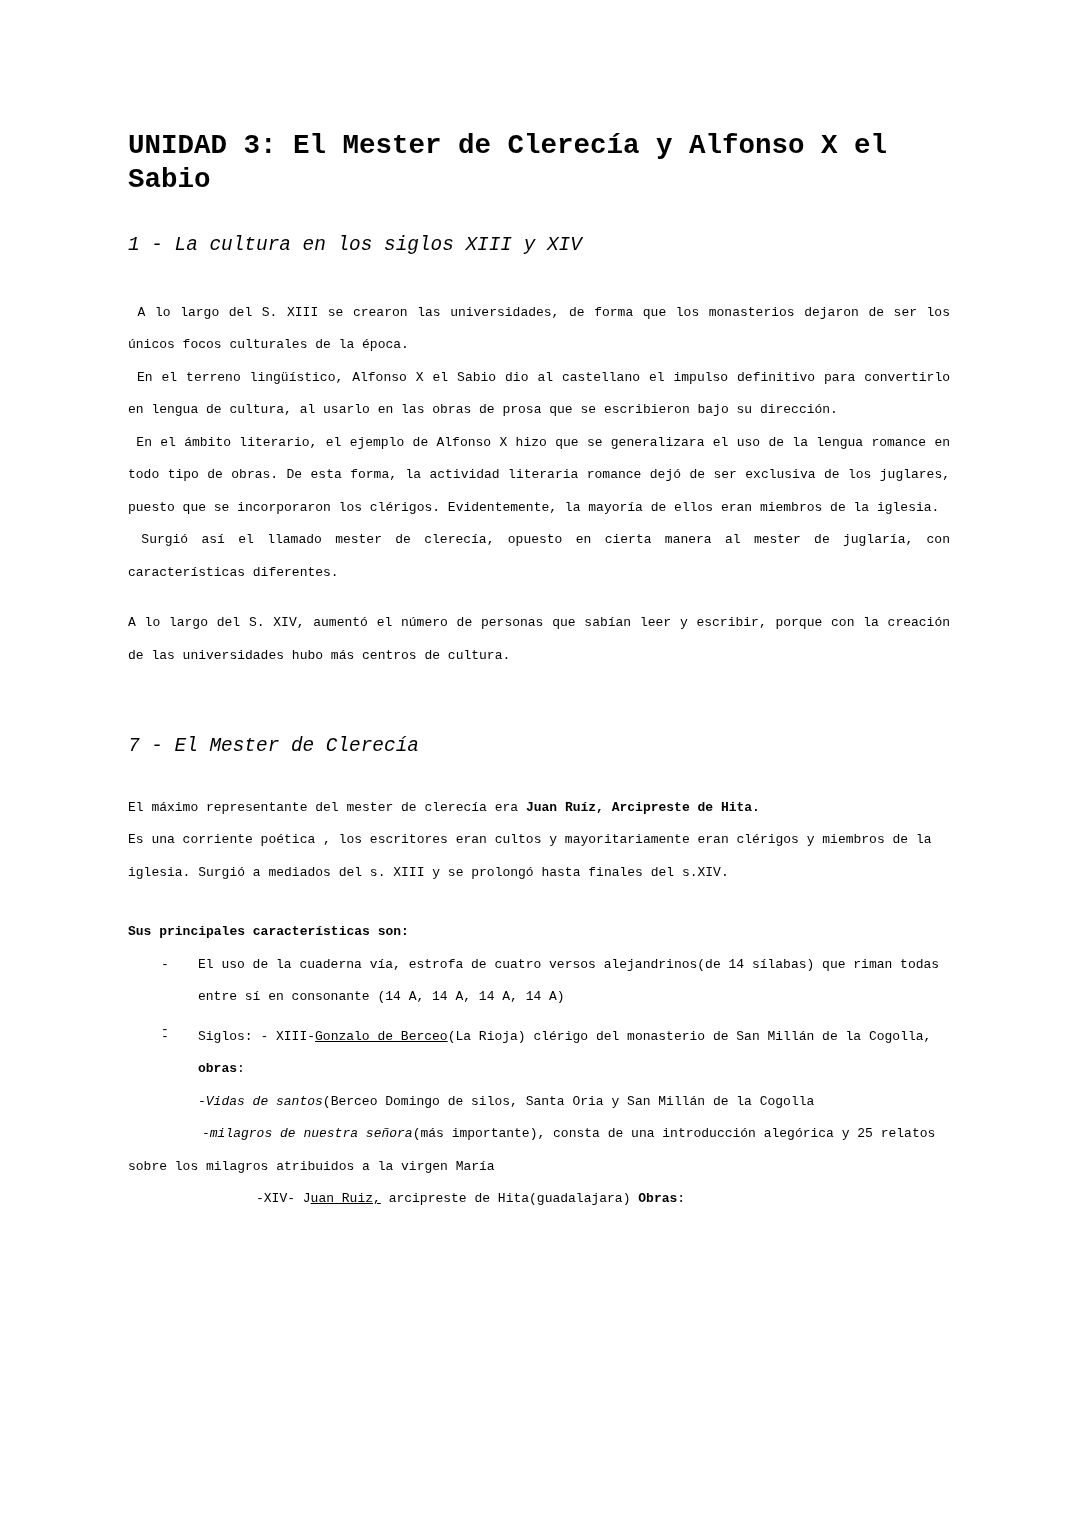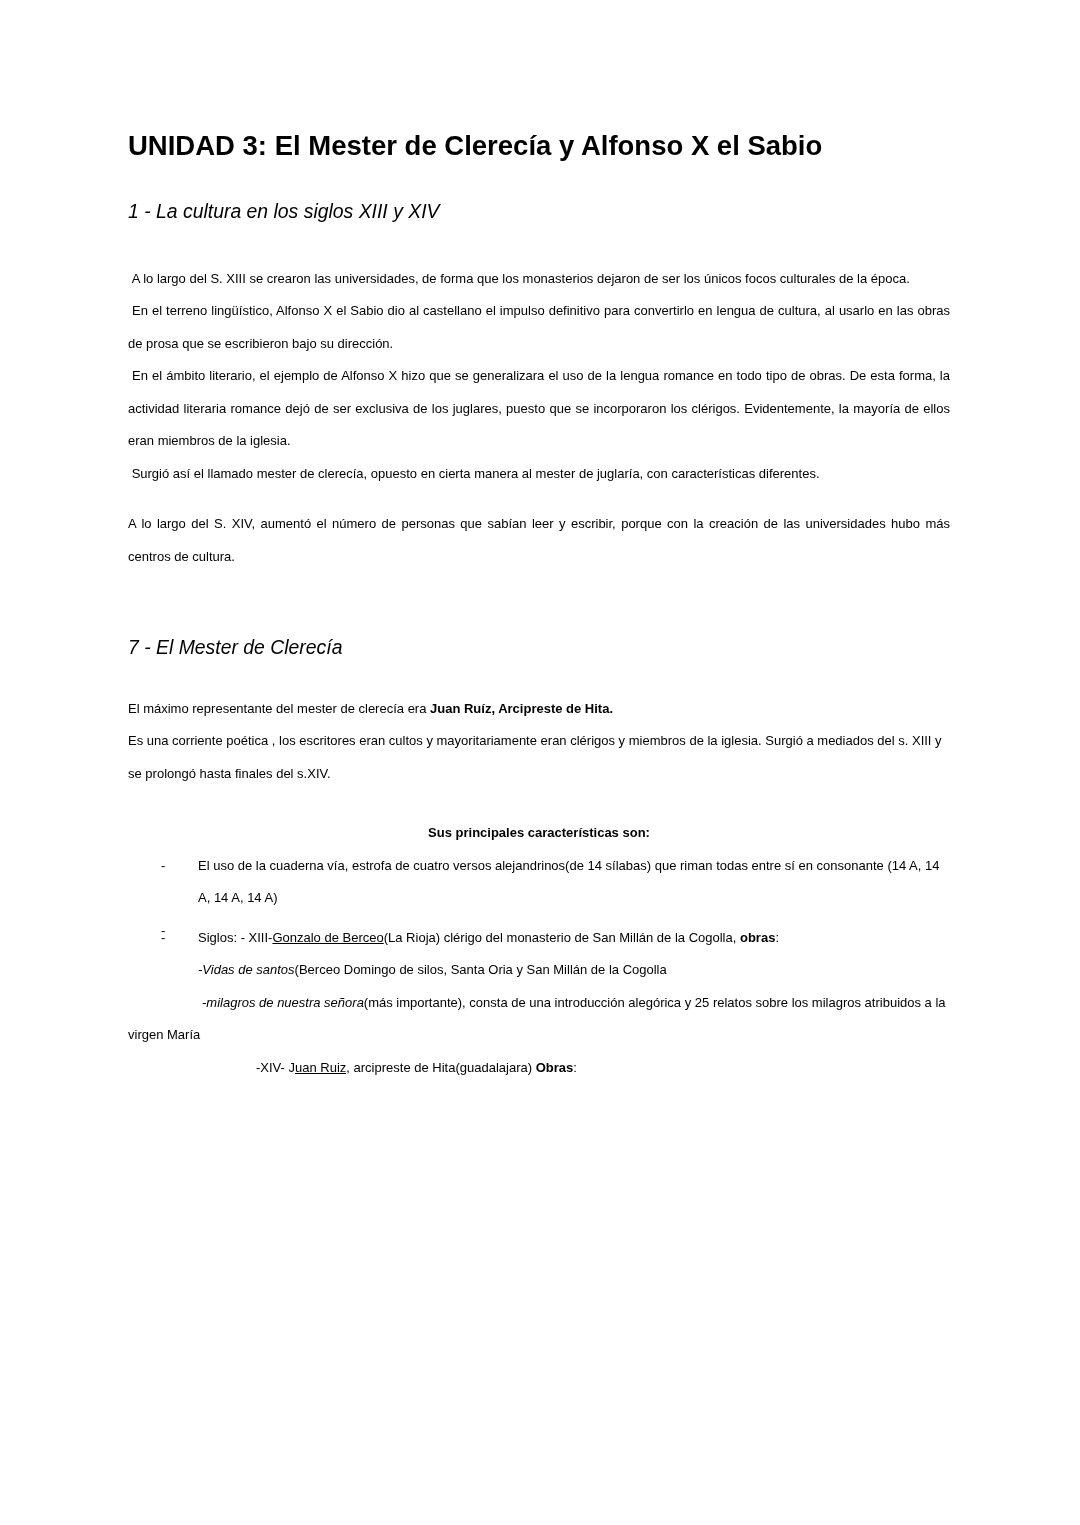--- a/index.html
+++ b/index.html
@@ -6,21 +6,21 @@
   body {
     width: 1080px;
     height: 1525px;
     background: #ffffff;
     color: #000000;
     font-family: "Liberation Sans", "DejaVu Sans", sans-serif;
     font-size: 19.4px;
     line-height: 32.5px;
     -webkit-font-smoothing: antialiased;
   }
-  .page { width: 1080px; height: 1525px; overflow: hidden; }
+  .page { width: 1080px; height: 1525px; overflow: hidden; font-family: Liberation Mono, monospace; }
   .content { padding: 0 130px 0 128px; }
   h1, h2, p, div { margin: 0; padding: 0; font-weight: normal; }
 
   .title {
     margin-top: 129px;
     font-size: 27.5px;
     line-height: 34px;
     font-weight: bold;
   }
   .sec-heading {
@@ -32,21 +32,21 @@
   #s2h { margin-top: 58px; }
 
   .para { font-size: 13px; line-height: 32.5px; }
   .just { text-align: justify; white-space: pre-wrap; }
 
   #p1 { margin-top: 35px; }
   #p5 { margin-top: 18px; }
   #p6wrap { margin-top: 29px; }
 
   .bold-heading { font-weight: bold; }
-  #charh { margin-top: 27px; text-align: center; }
+  #charh { margin-top: 27px; }
   #authh { margin-top: 33px; }
   #siglos { margin-top: 7px; }
 
   .li { position: relative; padding-left: 70px; }
   .li .dash { position: absolute; left: 33px; top: 0; }
 
   .indent70 { padding-left: 70px; }
   .milagros { text-indent: 74px; }
   .xiv { padding-left: 128px; }
 

